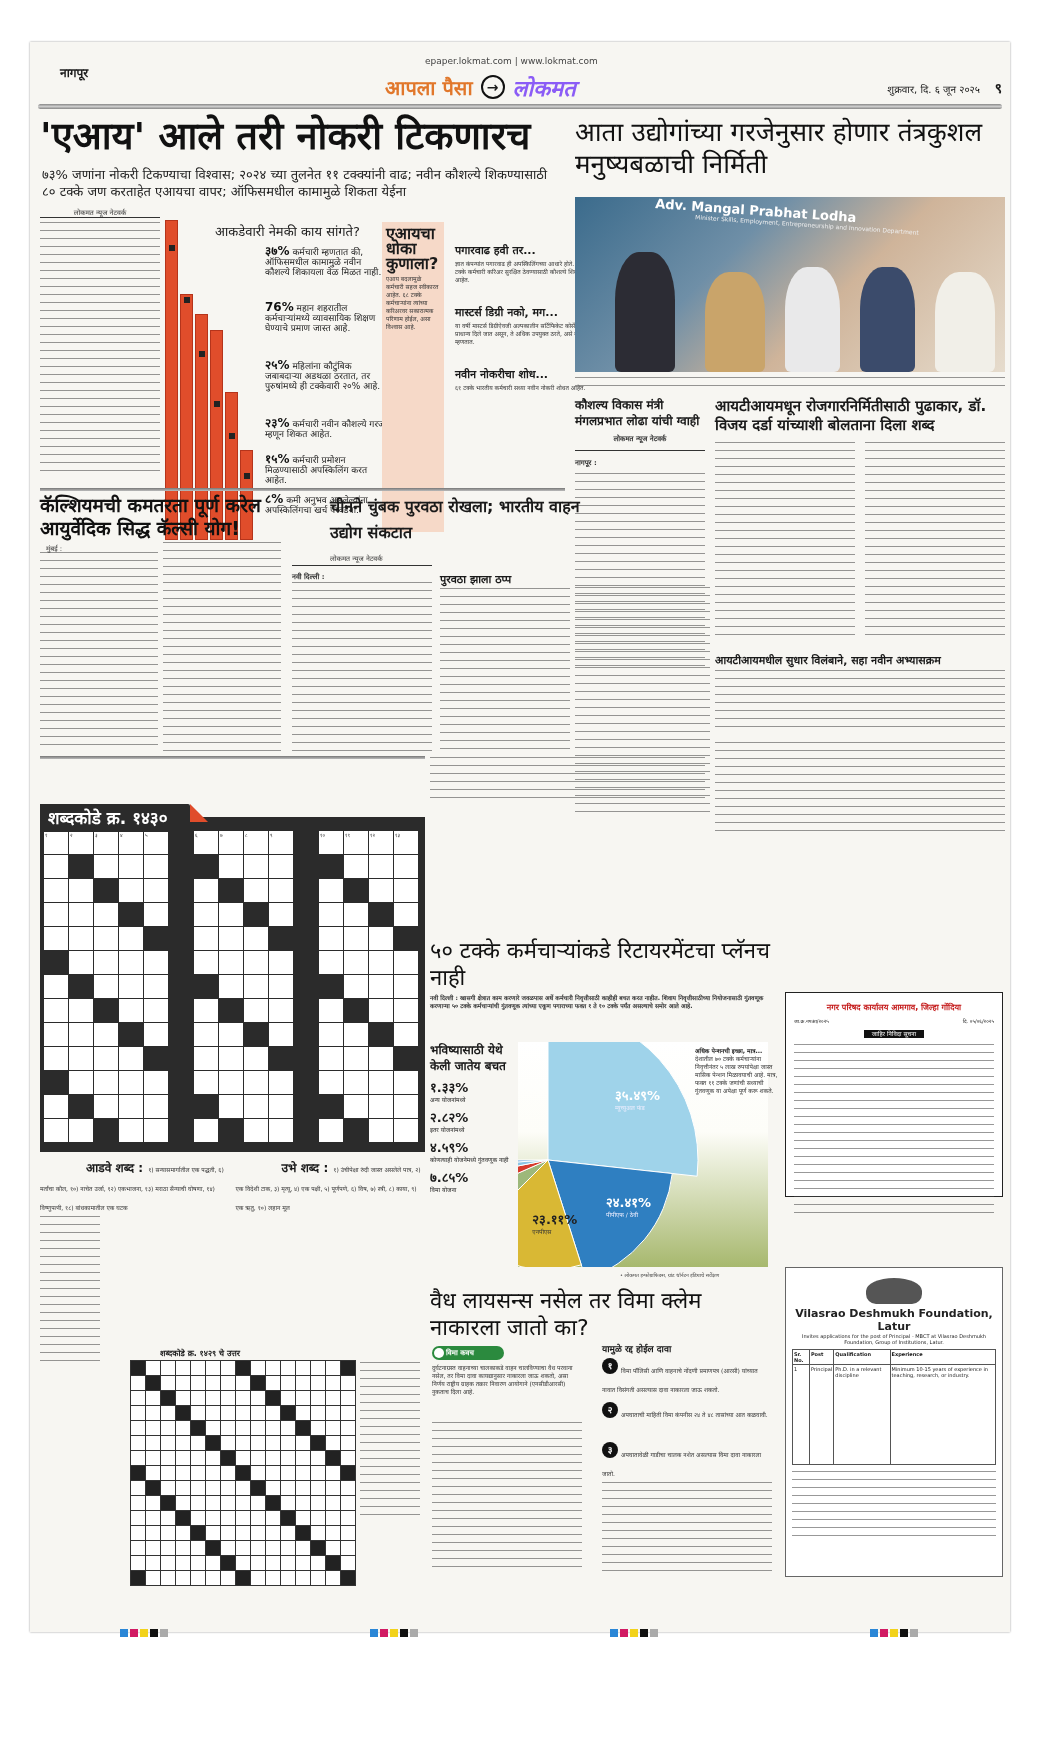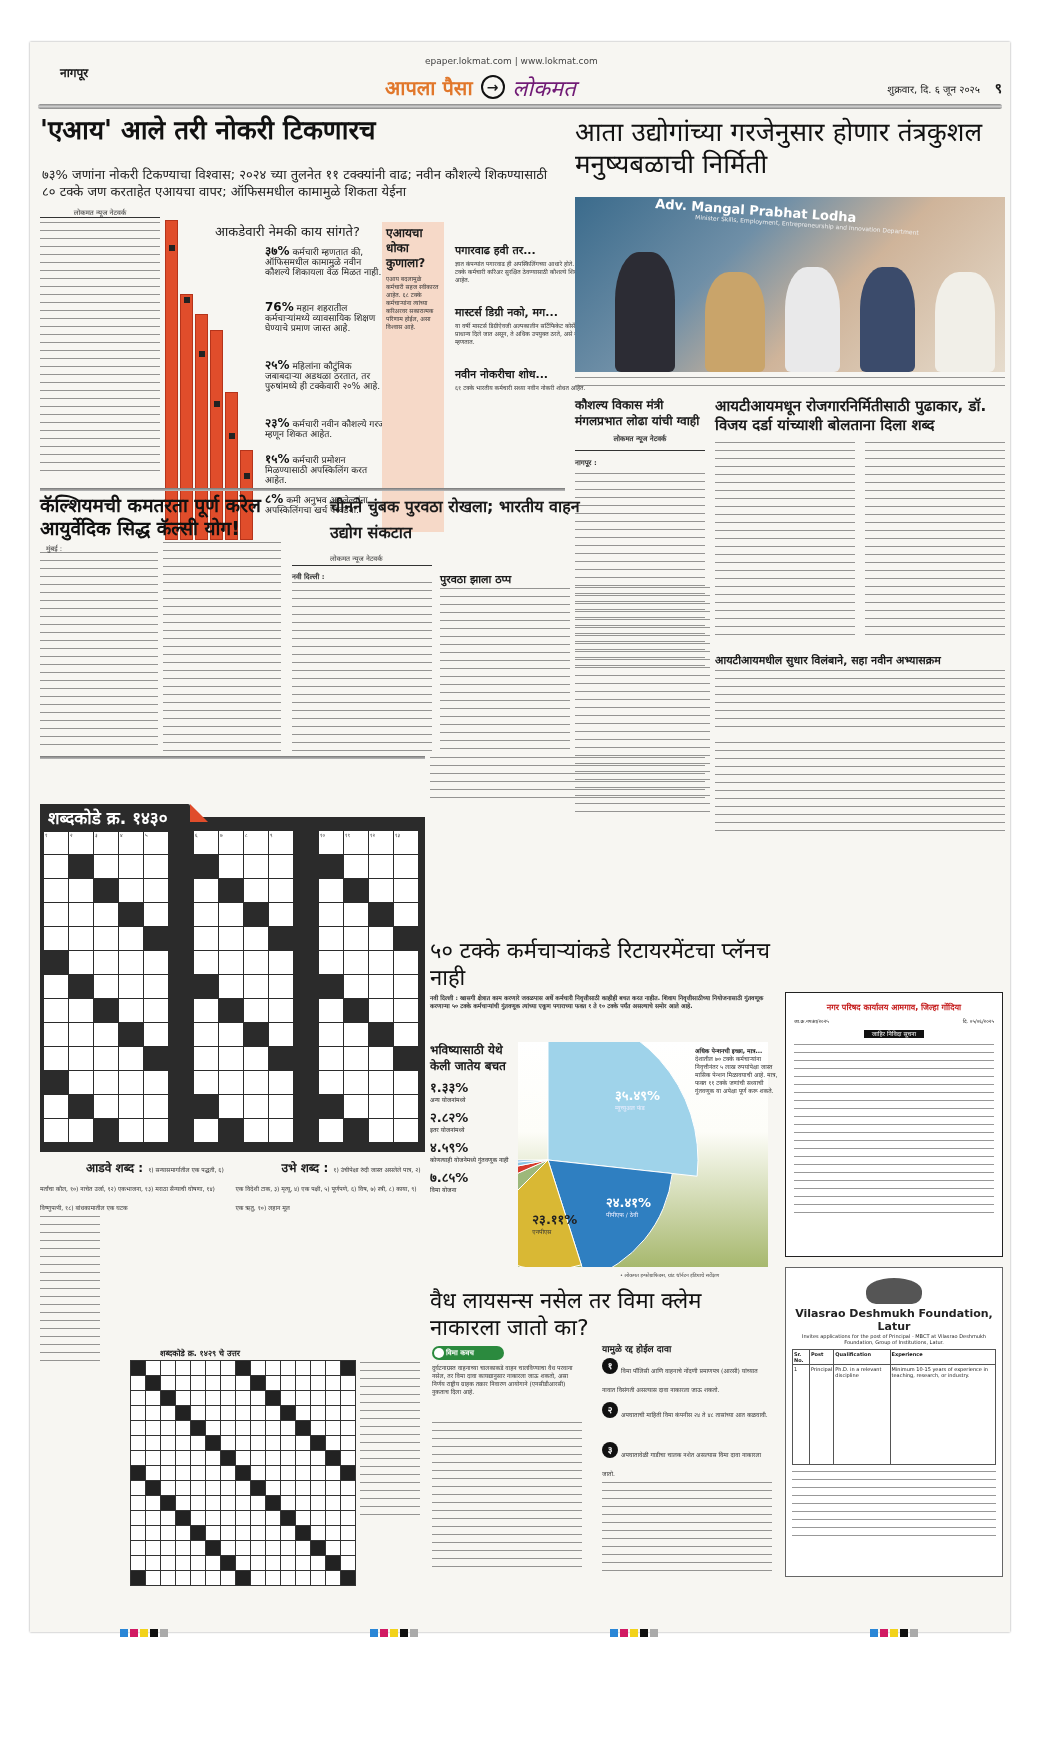--- a/index.html
+++ b/index.html
@@ -5,43 +5,43 @@
   * { box-sizing: border-box; margin: 0; padding: 0; }
   html, body { width: 1039px; height: 1749px; background: #ffffff; overflow: hidden; }
   body { font-family: "DejaVu Sans", sans-serif; color: #1a1a1a; position: relative; }
   .page { position: absolute; left: 30px; top: 42px; width: 980px; height: 1590px; background: #f7f6f2; box-shadow: 0 0 2px #999; }
   .abs { position: absolute; }
   .masthead-city { left: 18px; top: 22px; font-size: 12px; font-weight: bold; margin-left: 12px; }
   .masthead-url { left: 395px; top: 14px; font-size: 9px; color: #444; }
   .masthead-brand { left: 355px; top: 30px; display: flex; align-items: center; gap: 8px; }
   .brand-a { font-size: 20px; font-weight: bold; color: #e1772b; }
   .brand-arrow { width: 24px; height: 24px; border: 2px solid #111; border-radius: 50%; display: flex; align-items: center; justify-content: center; font-size: 14px; font-weight: bold; }
-  .brand-b { font-size: 22px; font-weight: normal; color: #701a75; font-style: italic; }
+  .brand-b { font-size: 22px; font-weight: bold; color: #8b5cf6; font-style: italic; }
   .masthead-date { right: 30px; top: 40px; font-size: 10px; }
   .masthead-page { right: 8px; top: 36px; font-size: 14px; font-weight: bold; }
   .rule-wave { left: 8px; top: 62px; width: 964px; height: 5px; background: linear-gradient(#888, #ccc, #888); border-radius: 3px; }
 
   .h1 { font-weight: bold; color: #111; line-height: 1.1; }
   .body-text { font-size: 6px; line-height: 8px; color: #333; }
   .greybar { background: repeating-linear-gradient(#444 0 1px, transparent 1px 8px); opacity: .55; }
 
-  .main-head { left: 10px; top: 74px; font-size: 26px; text-align: center; }
+  .main-head { left: 10px; top: 74px; font-size: 38px; text-align: center; }
   .main-sub { left: 12px; top: 124px; width: 520px; font-size: 13px; line-height: 17px; color: #222; }
   .byline { font-size: 7px; color: #333; }
   .byline-rule { height: 1px; background: #333; }
 
   .bars { left: 130px; top: 178px; width: 230px; height: 320px; }
   .bar { position: absolute; bottom: 0; background: #e04d2b; border: 1px solid #b5341b; }
   .bar-dot { position: absolute; left: 50%; width: 6px; height: 6px; margin-left: -3px; background: #222; }
   .stat { position: absolute; left: 205px; font-size: 9px; line-height: 10px; width: 120px; }
   .stat b { font-size: 12px; color: #111; }
   .stats-title { left: 185px; top: 180px; font-size: 13px; font-weight: normal; }
 
   .sidebox { left: 352px; top: 180px; width: 62px; height: 310px; background: #f6d9c8; padding: 4px; }
-  .sidebox .t { font-size: 12px; font-weight: bold; line-height: 15px; }
+  .sidebox .t { font-size: 16px; font-weight: bold; line-height: 15px; }
   .col3 { left: 425px; top: 180px; width: 140px; }
   .col3 .t { font-size: 11px; font-weight: bold; margin-top: 20px; margin-bottom: 3px; }
 
   .right-head { left: 545px; top: 74px; width: 430px; font-size: 26px; font-weight: normal; line-height: 32px; }
   .photo { left: 545px; top: 155px; width: 430px; height: 175px; background: linear-gradient(135deg, #3b6b8c 0%, #6f8fa7 35%, #cfb49a 60%, #e6dccd 100%); overflow: hidden; }
   .photo-banner { position: absolute; left: 80px; top: 6px; font-size: 13px; font-weight: bold; color: #fff; transform: rotate(4deg); }
   .photo-banner-sub { position: absolute; left: 120px; top: 24px; font-size: 6px; color: #eee; transform: rotate(4deg); }
   .person { position: absolute; bottom: 0; border-radius: 40% 40% 6px 6px; }
   .photo-caption { left: 545px; top: 335px; width: 430px; height: 14px; }
 
@@ -79,21 +79,21 @@
   .pie-credit { left: 590px; top: 1230px; font-size: 5px; color: #444; }
 
   .ins-head { left: 400px; top: 1245px; width: 340px; font-size: 22px; line-height: 27px; font-weight: normal; }
   .ins-badge { left: 402px; top: 1304px; width: 72px; height: 14px; background: #2b8a3e; border-radius: 8px; color: #fff; font-size: 7px; padding-left: 14px; line-height: 14px; font-weight: bold; }
   .ins-badge-icon { position: absolute; left: 2px; top: 2px; width: 10px; height: 10px; border-radius: 50%; background: #fff; }
   .ins-body { left: 402px; top: 1322px; width: 150px; }
   .ins-right-title { left: 572px; top: 1300px; font-size: 9px; font-weight: bold; }
   .ins-item { position: absolute; left: 572px; width: 170px; }
   .num-circle { display: inline-block; width: 16px; height: 16px; border-radius: 50%; background: #111; color: #fff; font-size: 9px; text-align: center; line-height: 16px; font-weight: bold; vertical-align: top; margin-right: 3px; }
 
-  .notice1 { left: 755px; top: 950px; width: 218px; height: 265px; background: #fff; border: 1px solid #222; padding: 8px; }
+  .notice1 { left: 755px; top: 950px; width: 218px; height: 205px; background: #fff; border: 1px solid #222; padding: 8px; }
   .notice1-title { font-size: 8px; color: #c41a1a; text-align: center; font-weight: bold; }
   .notice1-ref { display: flex; justify-content: space-between; font-size: 5px; margin-top: 6px; }
   .notice1-label { margin: 6px auto; width: 60px; background: #111; color: #fff; font-size: 6px; text-align: center; }
   .notice2 { left: 755px; top: 1225px; width: 218px; height: 310px; background: #fff; border: 1px solid #666; padding: 6px; }
   .n2-logo { width: 56px; height: 26px; background: #555; margin: 4px auto 3px; border-radius: 50% 50% 10px 10px; }
   .n2-title { font-size: 11px; font-weight: bold; text-align: center; color: #222; }
   .n2-sub { font-size: 5px; text-align: center; }
   .n2-table { width: 100%; border-collapse: collapse; margin-top: 4px; font-size: 5px; }
   .n2-table th, .n2-table td { border: 1px solid #555; padding: 1px; text-align: left; vertical-align: top; }
 

